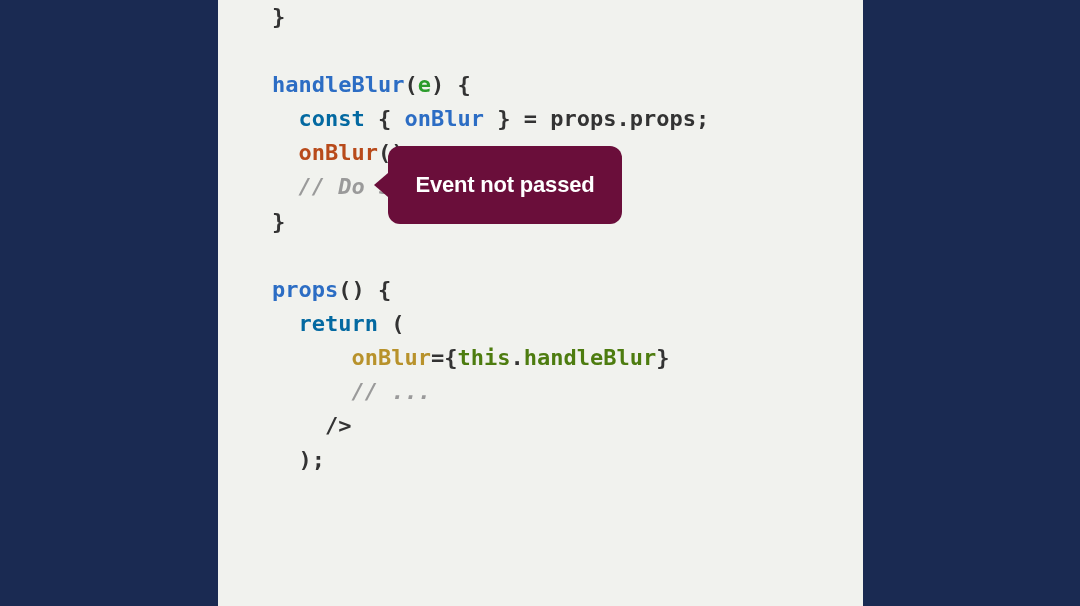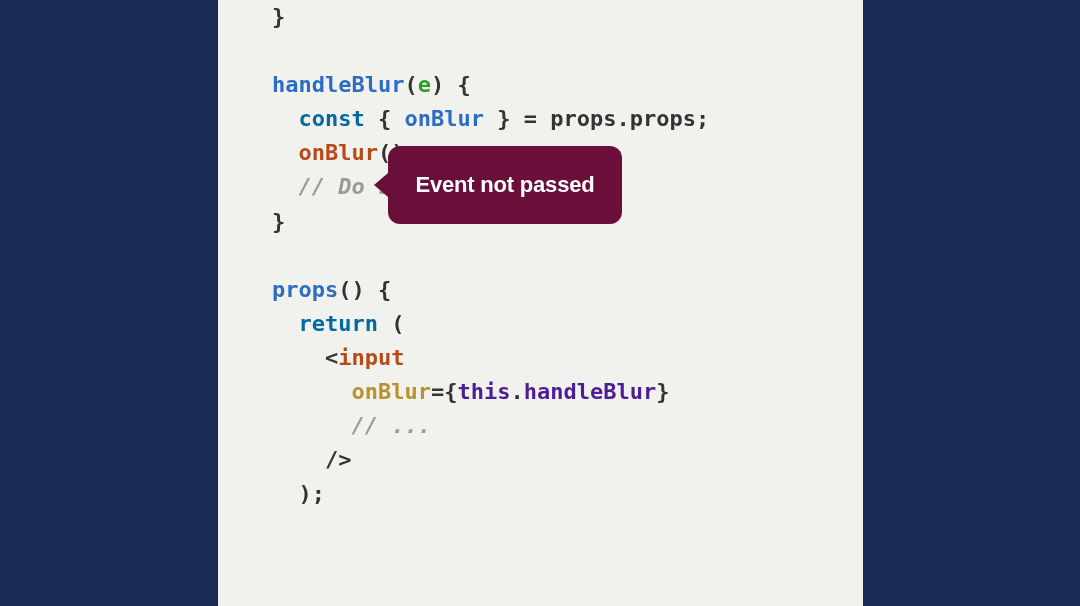--- a/index.html
+++ b/index.html
@@ -24,21 +24,21 @@
     }
     .code-line { white-space: pre; }
     .tok-fn { color: #2c6dc4; }
     .tok-param { color: #2c9c2c; }
     .tok-kw { color: #0369a1; font-weight: 700; }
     .tok-id { color: #2c6dc4; }
     .tok-call { color: #b84a1a; }
     .tok-comment { color: #9a9a9a; font-style: italic; }
     .tok-tag { color: #b84a1a; }
     .tok-attr { color: #b8922b; }
-    .tok-prop { color: #4c1d95; }
+    .tok-prop { color: #4d7c0f; }
     .tok-punct { color: #333; }
     .tok-brace { color: #333; }
     .tooltip {
       position: absolute;
       top: 146px;
       left: 170px;
       background: #6a0e3a;
       color: #fff;
       font-family: -apple-system, BlinkMacSystemFont, 'Segoe UI', sans-serif;
       font-weight: 700;
@@ -76,21 +76,20 @@
   <div class="code-line">    <span class="tok-comment">// Do some</span></div>
 
   <div class="code-line">  <span class="tok-brace">}</span></div>
 
   <div class="code-line">&nbsp;</div>
 
   <div class="code-line">  <span class="tok-fn">props</span><span class="tok-punct">() </span><span class="tok-brace">{</span></div>
 
   <div class="code-line">    <span class="tok-kw">return</span><span class="tok-punct"> (</span></div>
 
-  <div class="code-line">      <span class="tok-punct">&lt;</span><span class="tok-tag">input</span></div>
 
   <div class="code-line">        <span class="tok-attr">onBlur</span><span class="tok-punct">=</span><span class="tok-punct">{</span><span class="tok-prop">this</span><span class="tok-punct">.</span><span class="tok-prop">handleBlur</span><span class="tok-punct">}</span></div>
 
   <div class="code-line">        <span class="tok-comment">// ...</span></div>
 
   <div class="code-line">      <span class="tok-punct">/&gt;</span></div>
 
   <div class="code-line">    <span class="tok-punct">);</span></div>
 
   <div class="tooltip">

